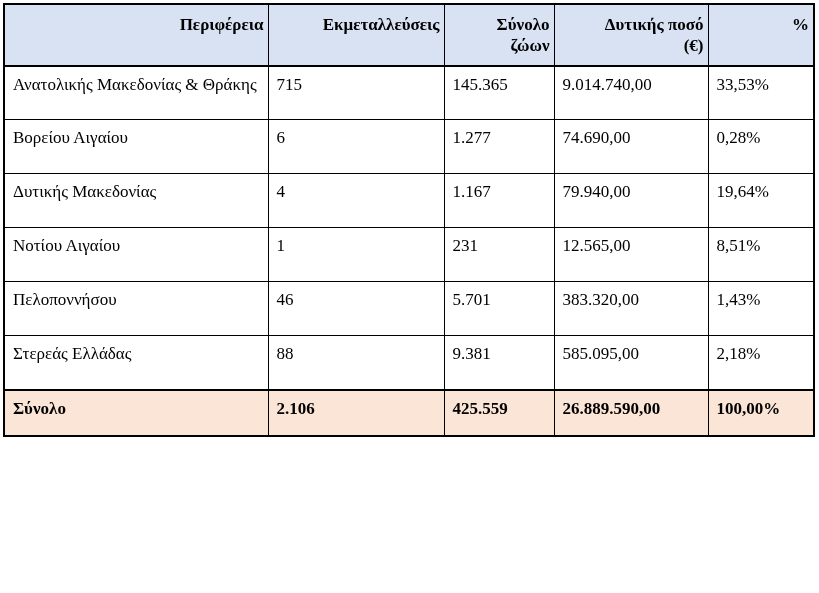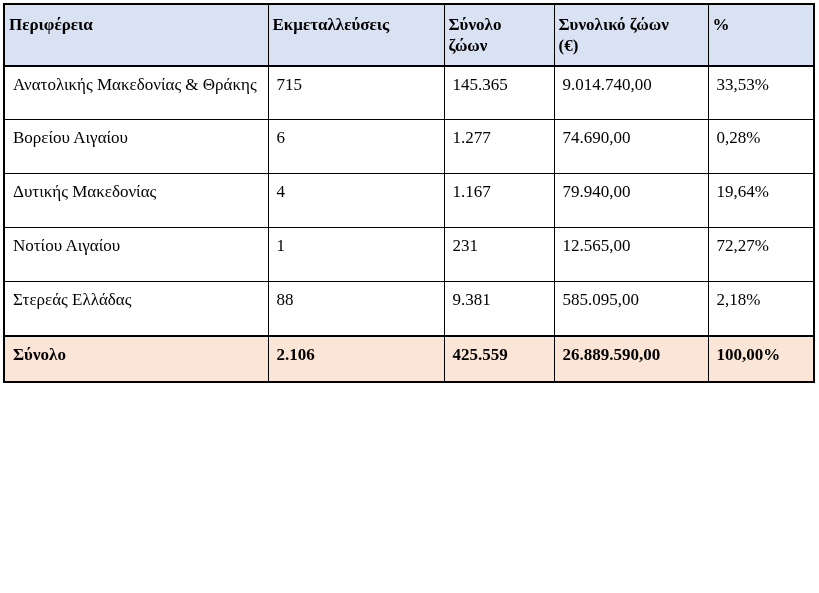--- a/index.html
+++ b/index.html
@@ -26,21 +26,21 @@
   table.regions td {
     border: 1px solid #000000;
     box-sizing: border-box;
     font-size: 17px;
     line-height: 1.25;
     overflow: hidden;
   }
   table.regions thead th {
     background: #d9e2f3;
     font-weight: bold;
-    text-align: left;
+    text-align: right;
     vertical-align: top;
     white-space: pre-line;
     padding: 9px 4px 8px 4px;
     height: 56px;
     border-bottom: 2px solid #000000;
   }
   table.regions td {
     vertical-align: top;
     padding: 7px 8px 5px 8px;
     height: 54px;
@@ -71,21 +71,21 @@
         <col class="c2">
         <col class="c3">
         <col class="c4">
     </colgroup>
     <thead>
       <tr>
         <th>Περιφέρεια</th>
         <th>Εκμεταλλεύσεις</th>
         <th>Σύνολο
 ζώων</th>
-        <th>Συνολικό ζώων
+        <th>Δυτικής ποσό
 (€)</th>
         <th>%</th>
       </tr>
     </thead>
     <tbody>
         <tr>
           <td class="left">Ανατολικής Μακεδονίας &amp; Θράκης</td>
           <td class="num">715</td>
           <td class="num">145.365</td>
           <td class="num">9.014.740,00</td>
@@ -103,21 +103,28 @@
           <td class="num">4</td>
           <td class="num">1.167</td>
           <td class="num">79.940,00</td>
           <td class="num">19,64%</td>
         </tr>
         <tr>
           <td class="left">Νοτίου Αιγαίου</td>
           <td class="num">1</td>
           <td class="num">231</td>
           <td class="num">12.565,00</td>
-          <td class="num">72,27%</td>
+          <td class="num">8,51%</td>
+        </tr>
+        <tr>
+          <td class="left">Πελοποννήσου</td>
+          <td class="num">46</td>
+          <td class="num">5.701</td>
+          <td class="num">383.320,00</td>
+          <td class="num">1,43%</td>
         </tr>
         <tr>
           <td class="left">Στερεάς Ελλάδας</td>
           <td class="num">88</td>
           <td class="num">9.381</td>
           <td class="num">585.095,00</td>
           <td class="num">2,18%</td>
         </tr>
       </tbody>
     <tfoot>

